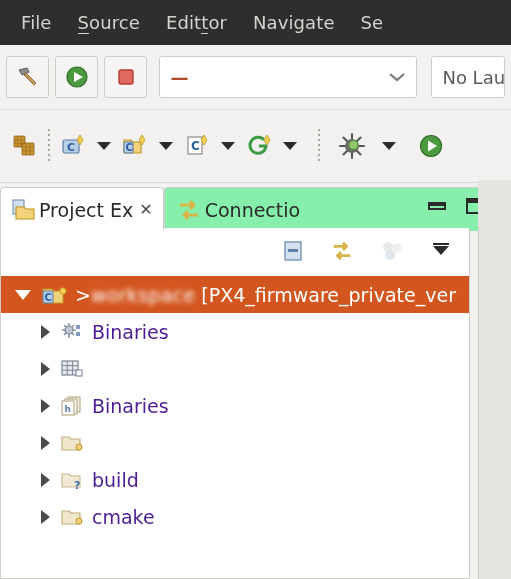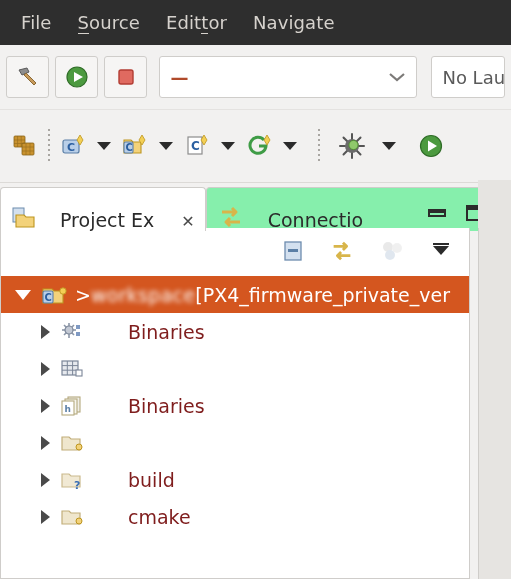--- a/index.html
+++ b/index.html
@@ -60,21 +60,21 @@
   }
   .redbox{
     position:absolute; left:368px; top:112px; width:100px; height:73px;
     border:5px solid #e8421a; border-radius:3px; pointer-events:none;
   }
 
   
   .tabbar{ height:48px; display:flex; align-items:flex-end; background:#f2f1f0;
            position:relative; }
   .tab{
-    height:44px; display:flex; align-items:flex-end; gap:23px; padding:0 10px;
+    height:44px; display:flex; align-items:center; gap:2px; padding:0 10px;
     border:1px solid #cfcdca; border-bottom:none; border-radius:4px 4px 0 0;
     position:relative;
   }
   .tab.active{ background:#ffffff; border-color:#cfcdca; z-index:3; }
   .tab.inactive{ background:#86efac; }
   .tab .tlabel{ font-size:19px; color:#2a2a2a; white-space:nowrap; }
   .tab .closex{ font-size:16px; color:#4a4a4a; margin-left:4px; }
   .winbtns{ margin-left:auto; display:flex; align-items:center; gap:16px;
             padding:0 14px 8px 0; }
 
@@ -94,21 +94,21 @@
     background:#e6e4e1; border-left:1px solid #cfcdca;
   }
   .editortop{
     position:absolute; left:478px; top:180px; width:33px; height:48px;
     background:#e6e4e1;
   }
 
   
   .tree{ padding-top:2px; }
   .row{ height:37px; display:flex; align-items:center; white-space:nowrap; }
-  .row .lbl{ font-size:19px; color:#7f1d1d;margin-left:36px; }
+  .row .lbl{ font-size:19px; color:#4c1d95; }
   .row.selected{ background:#d4561f; }
   .twisty{
     width:0;height:0;border-top:7px solid transparent;border-bottom:7px solid transparent;
     border-left:9px solid #4a4a4a; flex:0 0 auto;
   }
   .twisty.open{
     border-left:8px solid transparent;border-right:8px solid transparent;
     border-top:10px solid #ffffff; border-bottom:none;
   }
   .blurtext{
@@ -126,20 +126,23 @@
       <span>File</span>
     </div>
     <div class="menu-item">
       <span class="acc">S</span><span>ource</span>
     </div>
     <div class="menu-item">
       <span>Edit</span><span class="acc">t</span><span>or</span>
     </div>
     <div class="menu-item">
       <span>Navigate</span>
+    </div>
+    <div class="menu-item">
+      <span>Se</span>
     </div>
   </div>
 
   <div class="toolbar1">
 
     <div class="tbtn">
       <svg width="26" height="26" viewBox="0 0 26 26">
         <path d="M4 6 L12 4 L14 8 L7 11 Z" fill="#8d8d8d" stroke="#5a5a5a" stroke-width="1"></path>
         <path d="M9 11 L19 21 L21 19 L11 9 Z" fill="#c89a5b" stroke="#8a6a37" stroke-width="1"></path>
       </svg>
@@ -321,21 +324,21 @@
         <span style="width:14px"></span>
         <span class="twisty open"></span>
         <svg width="28" height="26" viewBox="0 0 28 26" style="margin:0 6px 0 10px">
           <path d="M2 7 h9 l2 2 h9 v12 h-20 z" fill="#f3d27a" stroke="#bd9520" stroke-width="1.1"></path>
           <rect x="2" y="9" width="10" height="12" rx="1.5" fill="#b9cfe8" stroke="#5b7fa6" stroke-width="1.1"></rect>
           <text x="3.6" y="18.5" font-size="10" font-family="DejaVu Sans" fill="#2b5fa0" font-weight="bold">C</text>
           <circle cx="22" cy="9" r="3.2" fill="#f3cf55" stroke="#bd9520" stroke-width=".9"></circle>
         </svg>
         <span class="sharptext">&gt; </span>
         <span class="blurtext">workspace</span>
-        <span class="sharptext" style="">[PX4_firmware_private_ver</span>
+        <span class="sharptext" style="margin-left:6px">[PX4_firmware_private_ver</span>
       </div>
 
       <div class="row">
         <span style="width:40px"></span>
         <span class="twisty"></span>
         <svg width="26" height="24" viewBox="0 0 26 24" style="margin:0 6px 0 10px">
           <g stroke="#8c96a8" stroke-width="1.6">
               <line x1="9" y1="3" x2="9" y2="18"></line>
               <line x1="2" y1="10" x2="16" y2="10"></line>
           <line x1="4" y1="5" x2="14" y2="15"></line>

